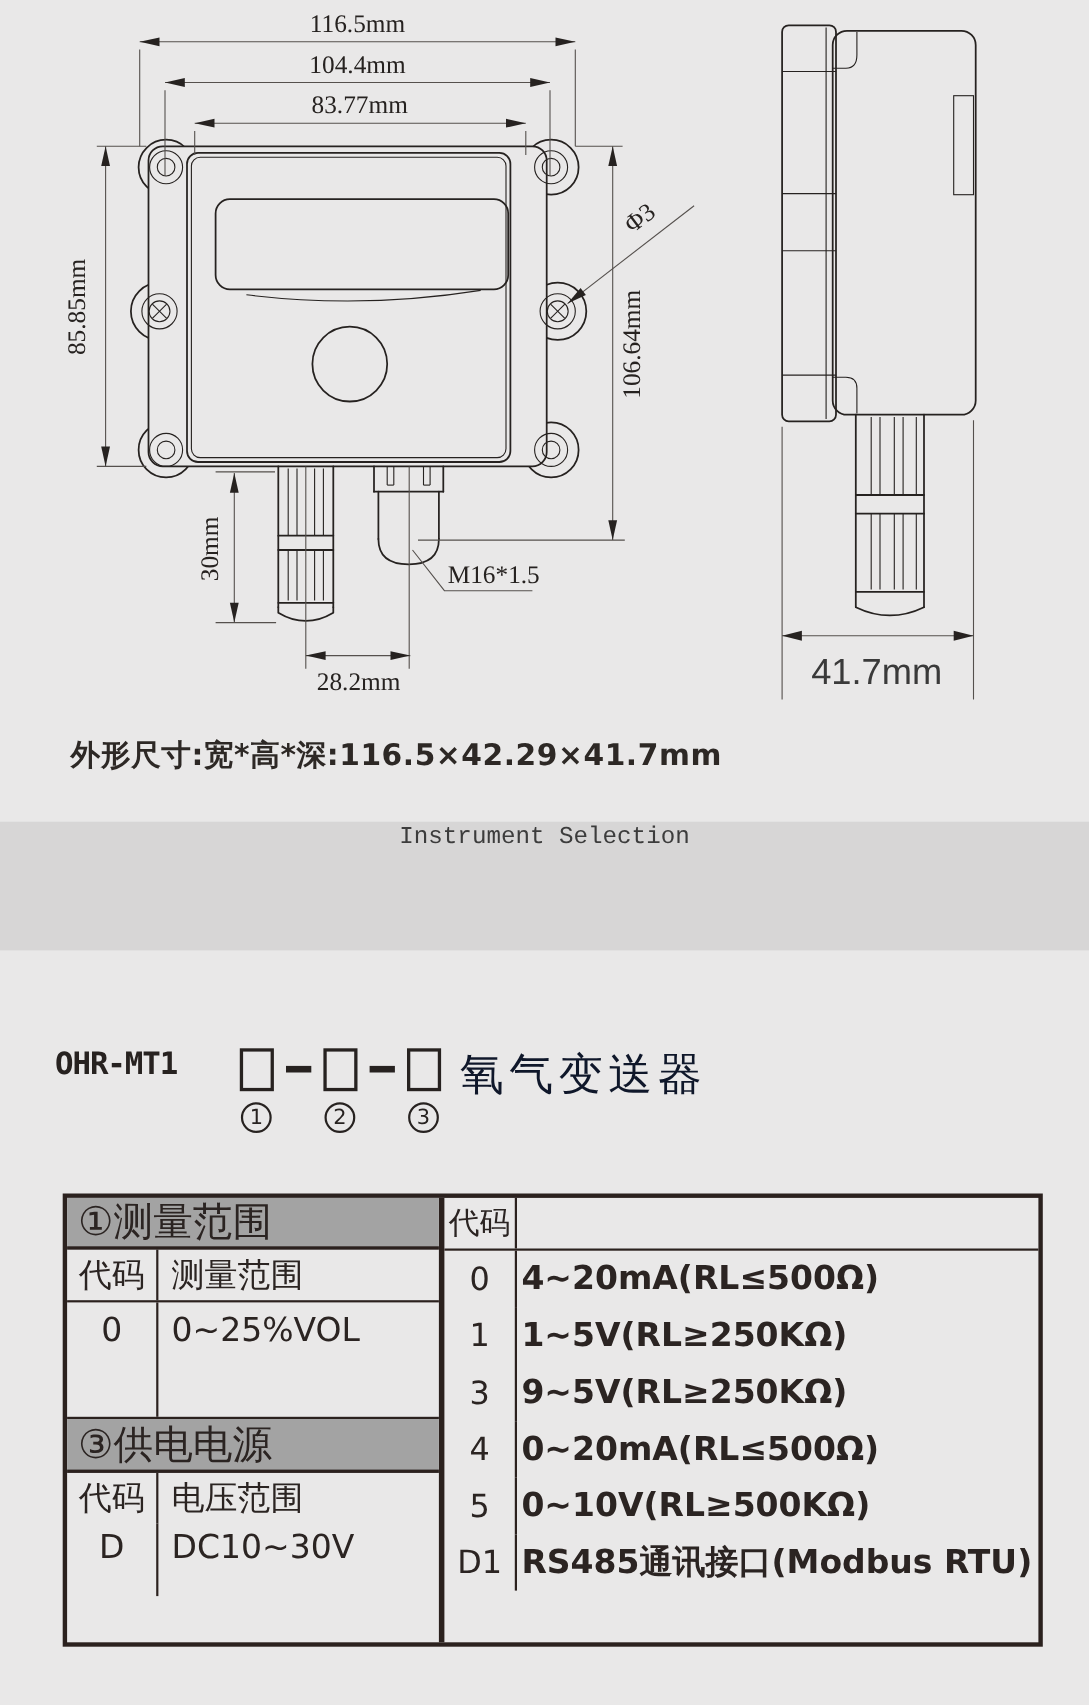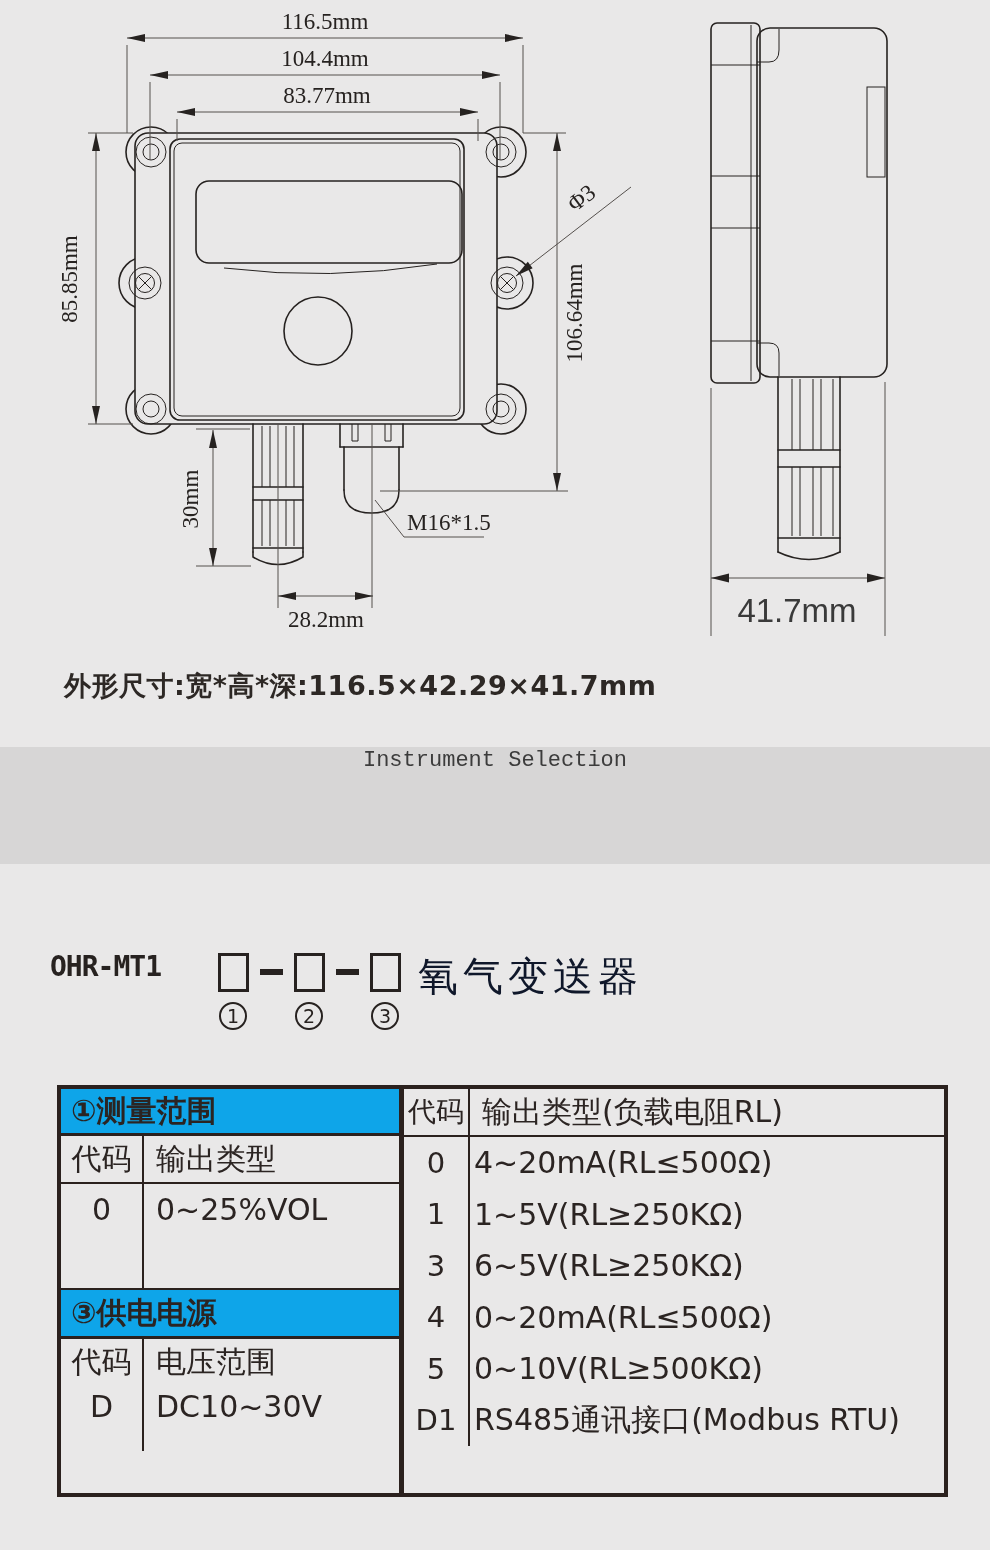--- a/index.html
+++ b/index.html
@@ -53,40 +53,40 @@
   
   .sel-table{
     position:absolute;left:57px;top:1085px;width:891px;height:412px;
     box-sizing:border-box;border:4px solid #2b211e;display:flex;
     font-family:"DejaVu Sans","Liberation Sans",sans-serif;color:#2b2422;
   }
   .tcol{box-sizing:border-box;height:100%;}
   .tcol.left{width:343px;border-right:5px solid #2b211e;}
   .tcol.right{flex:1;}
   .thead{
-    box-sizing:border-box;border-bottom:3px solid #2b211e;background:#0ea5e9;
-    font-size:30px;font-weight:700;display:flex;align-items:center;padding-left:10px;
+    box-sizing:border-box;border-bottom:3px solid #2b211e;background:#a3a3a3;
+    font-size:36px;font-weight:400;display:flex;align-items:center;padding-left:10px;
   }
   .h47{height:47px;} .h48{height:48px;} .h49{height:49px;text-align:right;} .h106{height:106px;}
   .cols{display:flex;box-sizing:border-box;border-bottom:2.5px solid #2b211e;}
   .cell{box-sizing:border-box;display:flex;align-items:center;font-size:30px;font-weight:500;}
   .cell.code{justify-content:center;border-right:2.5px solid #2b211e;}
   .cell.val{padding-left:12px;flex:1;}
   .left .cell.code{width:83px;}
   .right .cell.code{width:66px;font-size:28px;}
   .cell.top{align-items:flex-start;padding-top:8px;}
   .tbody2{display:grid;grid-template-columns:83px 1fr;grid-template-rows:46px 1fr;height:112px;}
   .tbody2 .gcell{box-sizing:border-box;font-size:30px;font-weight:500;display:flex;align-items:center;}
   .tbody2 .gcode{justify-content:center;border-right:2.5px solid #2b211e;}
   .tbody2 .gval{padding-left:12px;}
   .obody{display:grid;grid-template-columns:66px 1fr;grid-auto-rows:51.5px;height:309px;}
   .obody .gcode{box-sizing:border-box;display:flex;align-items:center;justify-content:center;
     border-right:2.5px solid #2b211e;font-size:29px;font-weight:500;}
   .obody .gval{box-sizing:border-box;display:flex;align-items:center;padding-left:4px;
-    font-size:30px;font-weight:400;white-space:nowrap;}
+    font-size:30px;font-weight:700;white-space:nowrap;}
 </style>
 </head>
 <body>
 
 <svg id="drawing" width="990" height="650" viewBox="0 0 990 650">
 
   <g>
 
     <circle class="ln fillbg" cx="151" cy="152" r="25"></circle>
     <circle class="ln fillbg" cx="501" cy="152" r="25"></circle>
@@ -285,47 +285,46 @@
   <span class="oc-circle" style="left:295px">2</span>
   <span class="oc-circle" style="left:371px">3</span>
 </div>
 
 <div class="sel-table">
 
   <div class="tcol left">
     <div class="thead h47">①测量范围</div>
     <div class="cols h48">
       <span class="cell code">代码</span>
-      <span class="cell val">输出类型</span>
+      <span class="cell val">测量范围</span>
     </div>
     <div class="cols h106">
       <span class="cell code top">0</span>
       <span class="cell val top">0~25%VOL</span>
     </div>
     <div class="thead h49">③供电电源</div>
     <div class="tbody2">
       <span class="gcell gcode">代码</span>
       <span class="gcell gval">电压范围</span>
       <span class="gcell gcode" style="align-items:flex-start;padding-top:4px">D</span>
       <span class="gcell gval" style="align-items:flex-start;padding-top:4px">DC10~30V</span>
     </div>
   </div>
 
   <div class="tcol right">
     <div class="cols h48">
       <span class="cell code">代码</span>
-      <span class="cell val">输出类型(负载电阻RL)</span>
     </div>
     <div class="obody">
       <span class="gcode">0</span>
       <span class="gval">4~20mA(RL≤500Ω)</span>
       <span class="gcode">1</span>
       <span class="gval">1~5V(RL≥250KΩ)</span>
       <span class="gcode">3</span>
-      <span class="gval">6~5V(RL≥250KΩ)</span>
+      <span class="gval">9~5V(RL≥250KΩ)</span>
       <span class="gcode">4</span>
       <span class="gval">0~20mA(RL≤500Ω)</span>
       <span class="gcode">5</span>
       <span class="gval">0~10V(RL≥500KΩ)</span>
       <span class="gcode">D1</span>
       <span class="gval">RS485通讯接口(Modbus RTU)</span>
     </div>
   </div>
 </div>
 

